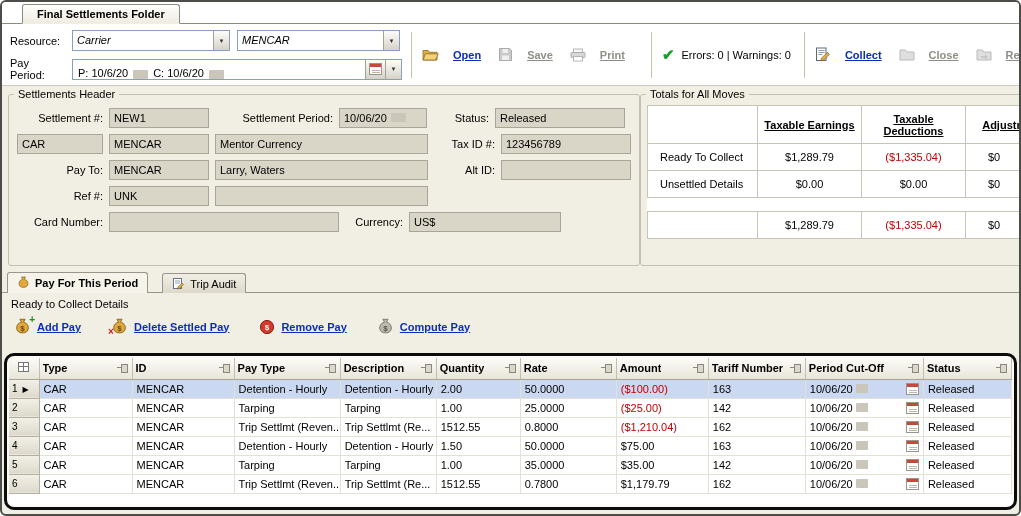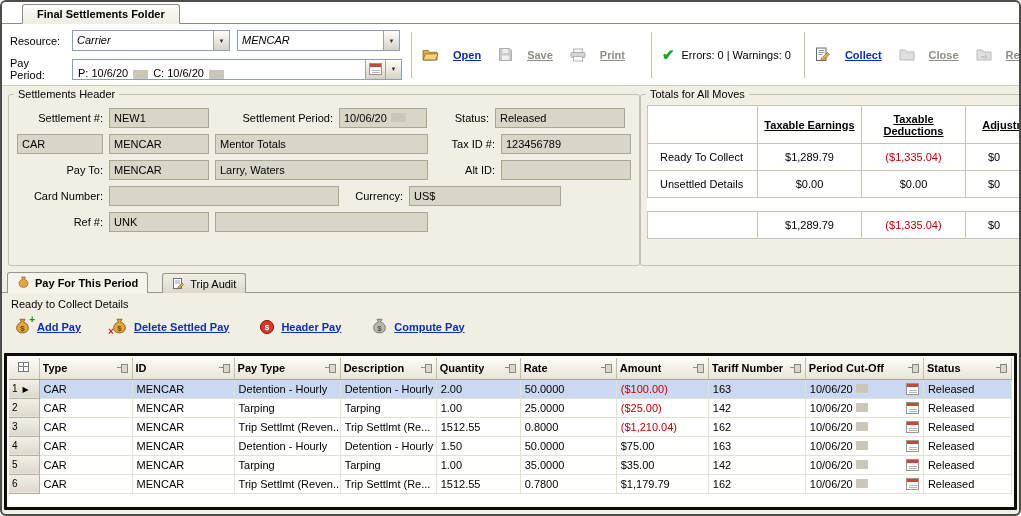--- a/index.html
+++ b/index.html
@@ -69,21 +69,21 @@
   .tab-icon { display:inline-flex; flex:none; }
   .details-label { margin:5px 0 0 9px; }
   .pay-toolbar { display:flex; align-items:center; gap:30px; margin:8px 0 0 12px; }
   .action-link { display:flex; align-items:center; gap:6px; cursor:pointer; text-decoration:none; }
   .act-icon { position:relative; display:inline-flex; flex:none; }
   .badge { position:absolute; font-weight:bold; font-size:10px; line-height:1; }
   .badge.plus { color:#1f8c1f; right:-4px; top:-3px; }
   .badge.x { color:#cc1f1f; left:-3px; bottom:-2px; }
 
   
-  .annotation { position:absolute; left:2px; right:2px; top:351px; bottom:4px; border:3px solid #0c0c0c; border-radius:1px;
+  .annotation { position:absolute; left:2px; right:2px; top:351px; bottom:4px; border:3px solid #0c0c0c; border-radius:10px;
                 padding:2px; background:#fbfaf5; overflow:hidden; }
   .grid-area { width:100%; height:100%; background:#fff; overflow:hidden; }
   .grid { border-collapse:collapse; table-layout:fixed; width:100%; background:#fff; }
   .gh-cell, .g-sel-h { background:linear-gradient(#fcfbf7,#e8e5d8); border-right:1px solid #c2bfb0; border-bottom:1px solid #a8a598;
                        height:21px; padding:0; text-align:left; }
   .g-sel-h { text-align:center; }
   .gh-wrap { display:flex; align-items:center; justify-content:space-between; padding:0 3px; }
   .gh-text { font-weight:bold; white-space:nowrap; overflow:hidden; }
   .pin-icon { width:13px; height:11px; position:relative; display:inline-block; flex:none; }
   .pin-icon::before { content:""; position:absolute; right:1px; top:1px; width:5px; height:7px; background:#dbd8cb; border:1px solid #8a887c; }
@@ -233,57 +233,57 @@
         </div>
     </div>
     <div class="sh-row">
       <div class="ro-field w86">
           <span>CAR</span>
         </div>
       <div class="ro-field w100">
           <span>MENCAR</span>
         </div>
       <div class="ro-field w213">
-          <span>Mentor Totals</span>
+          <span>Mentor Currency</span>
         </div>
       <label class="sh-label w61">Tax ID #:</label>
       <div class="ro-field w130">
           <span>123456789</span>
         </div>
     </div>
     <div class="sh-row">
       <label class="sh-label w86">Pay To:</label>
       <div class="ro-field w100">
           <span>MENCAR</span>
         </div>
       <div class="ro-field w213">
           <span>Larry, Waters</span>
         </div>
       <label class="sh-label w61">Alt ID:</label>
       <div class="ro-field w130">
           <span></span>
         </div>
     </div>
     <div class="sh-row">
+      <label class="sh-label w86">Ref #:</label>
+      <div class="ro-field w100">
+          <span>UNK</span>
+        </div>
+      <div class="ro-field w213">
+          <span></span>
+        </div>
+    </div>
+    <div class="sh-row">
       <label class="sh-label w86">Card Number:</label>
       <div class="ro-field w230">
           <span></span>
         </div>
       <label class="sh-label w58">Currency:</label>
       <div class="ro-field w152">
           <span>US$</span>
-        </div>
-    </div>
-    <div class="sh-row">
-      <label class="sh-label w86">Ref #:</label>
-      <div class="ro-field w100">
-          <span>UNK</span>
-        </div>
-      <div class="ro-field w213">
-          <span></span>
         </div>
     </div>
   </fieldset>
 
   <fieldset class="gbox totals">
     <legend>Totals for All Moves</legend>
     <table class="tt">
       <colgroup>
           <col style="width:110px">
           <col style="width:104px">
@@ -368,21 +368,21 @@
           </span>
         <span class="link-lbl">Delete Settled Pay</span>
       </a>
       <a class="action-link">
         <span class="act-icon">
             <svg width="16" height="16" viewBox="0 0 16 16">
               <circle cx="8" cy="8" r="6.6" fill="#d6392b" stroke="#8c1d12"></circle>
               <text x="8" y="11" font-size="8" font-weight="bold" text-anchor="middle" fill="#fff">$</text>
             </svg>
           </span>
-        <span class="link-lbl">Header Pay</span>
+        <span class="link-lbl">Remove Pay</span>
       </a>
       <a class="action-link">
         <span class="act-icon">
             <svg width="17" height="17" viewBox="0 0 16 16">
               <path d="M5.6 1.2h4.8L8.9 3.9c2.9.7 4.6 2.8 4.6 5.4 0 3.2-2.4 4.7-5.5 4.7S2.5 12.5 2.5 9.3c0-2.6 1.7-4.7 4.6-5.4z" fill="#bcb9ae" stroke="#6f6d64" stroke-width=".8"></path>
               <text x="8" y="12" font-size="7.5" font-weight="bold" text-anchor="middle" fill="#55534b">$</text>
             </svg>
           </span>
         <span class="link-lbl">Compute Pay</span>
       </a>

